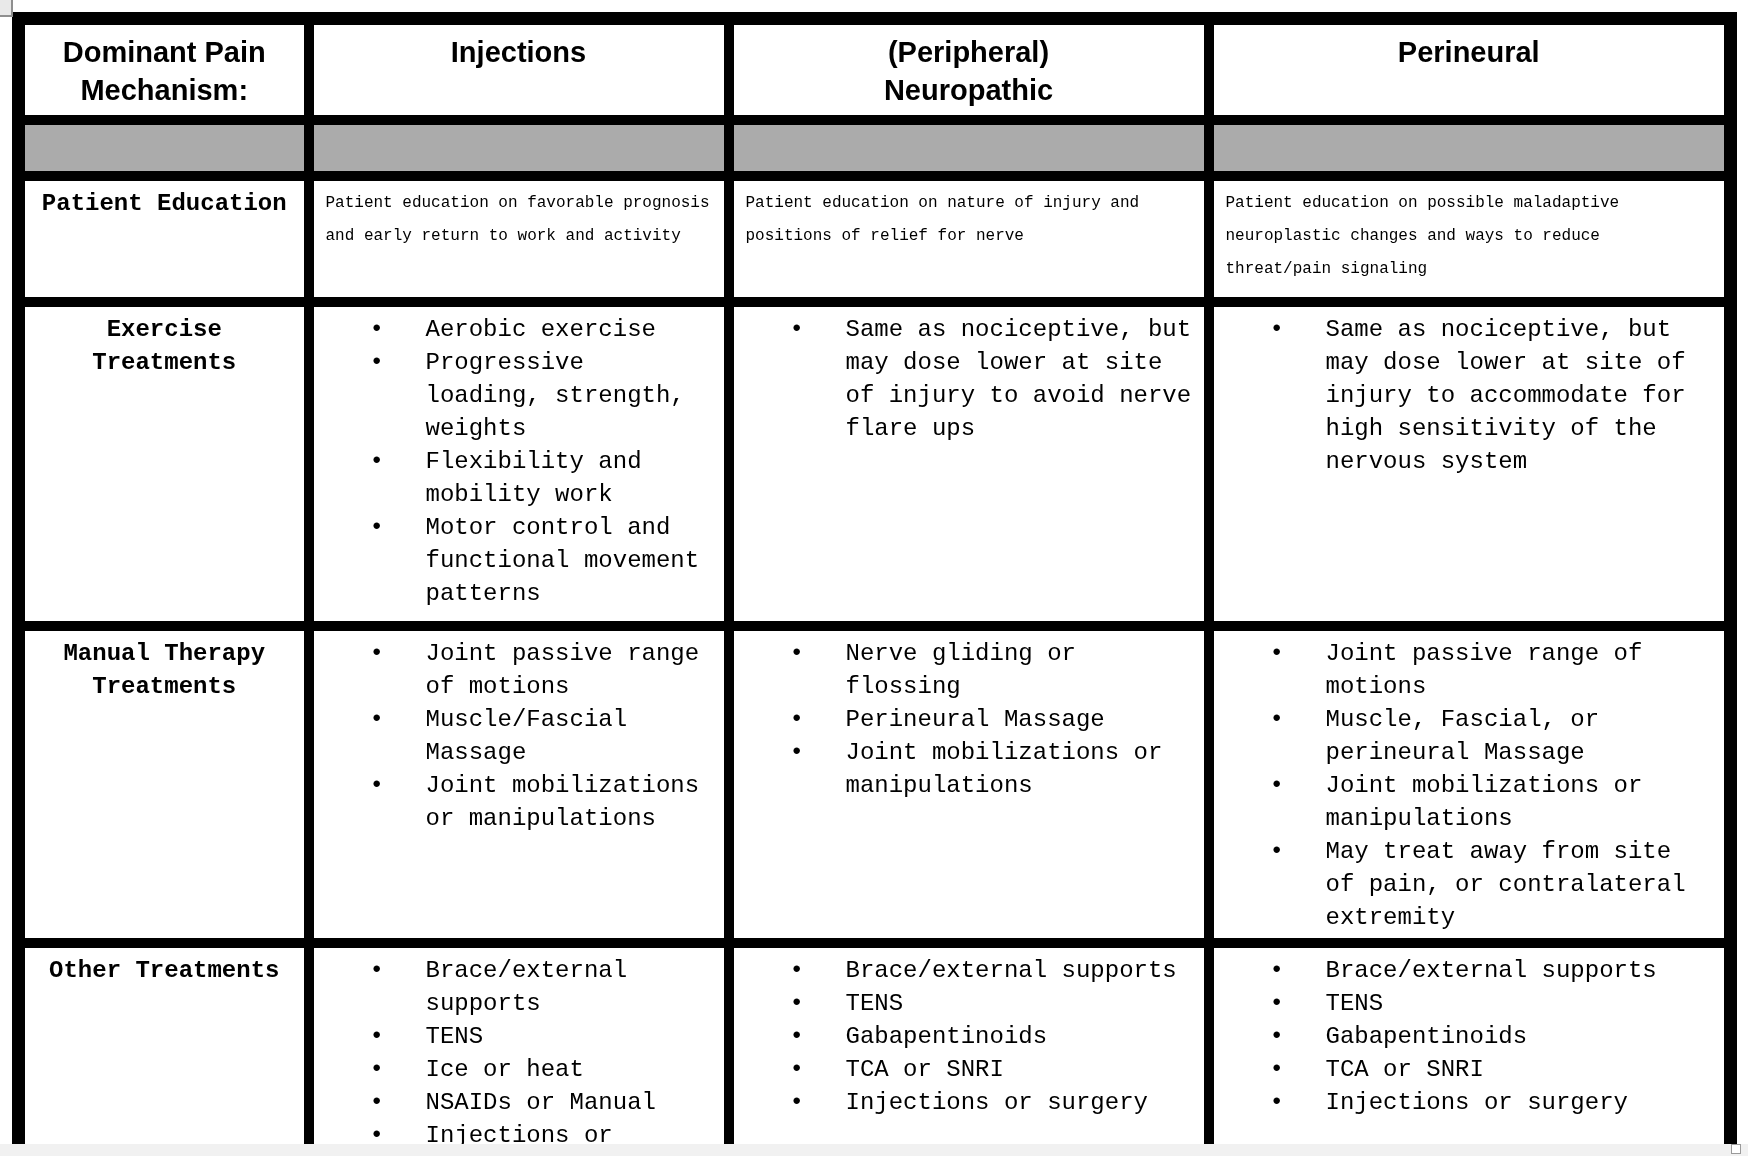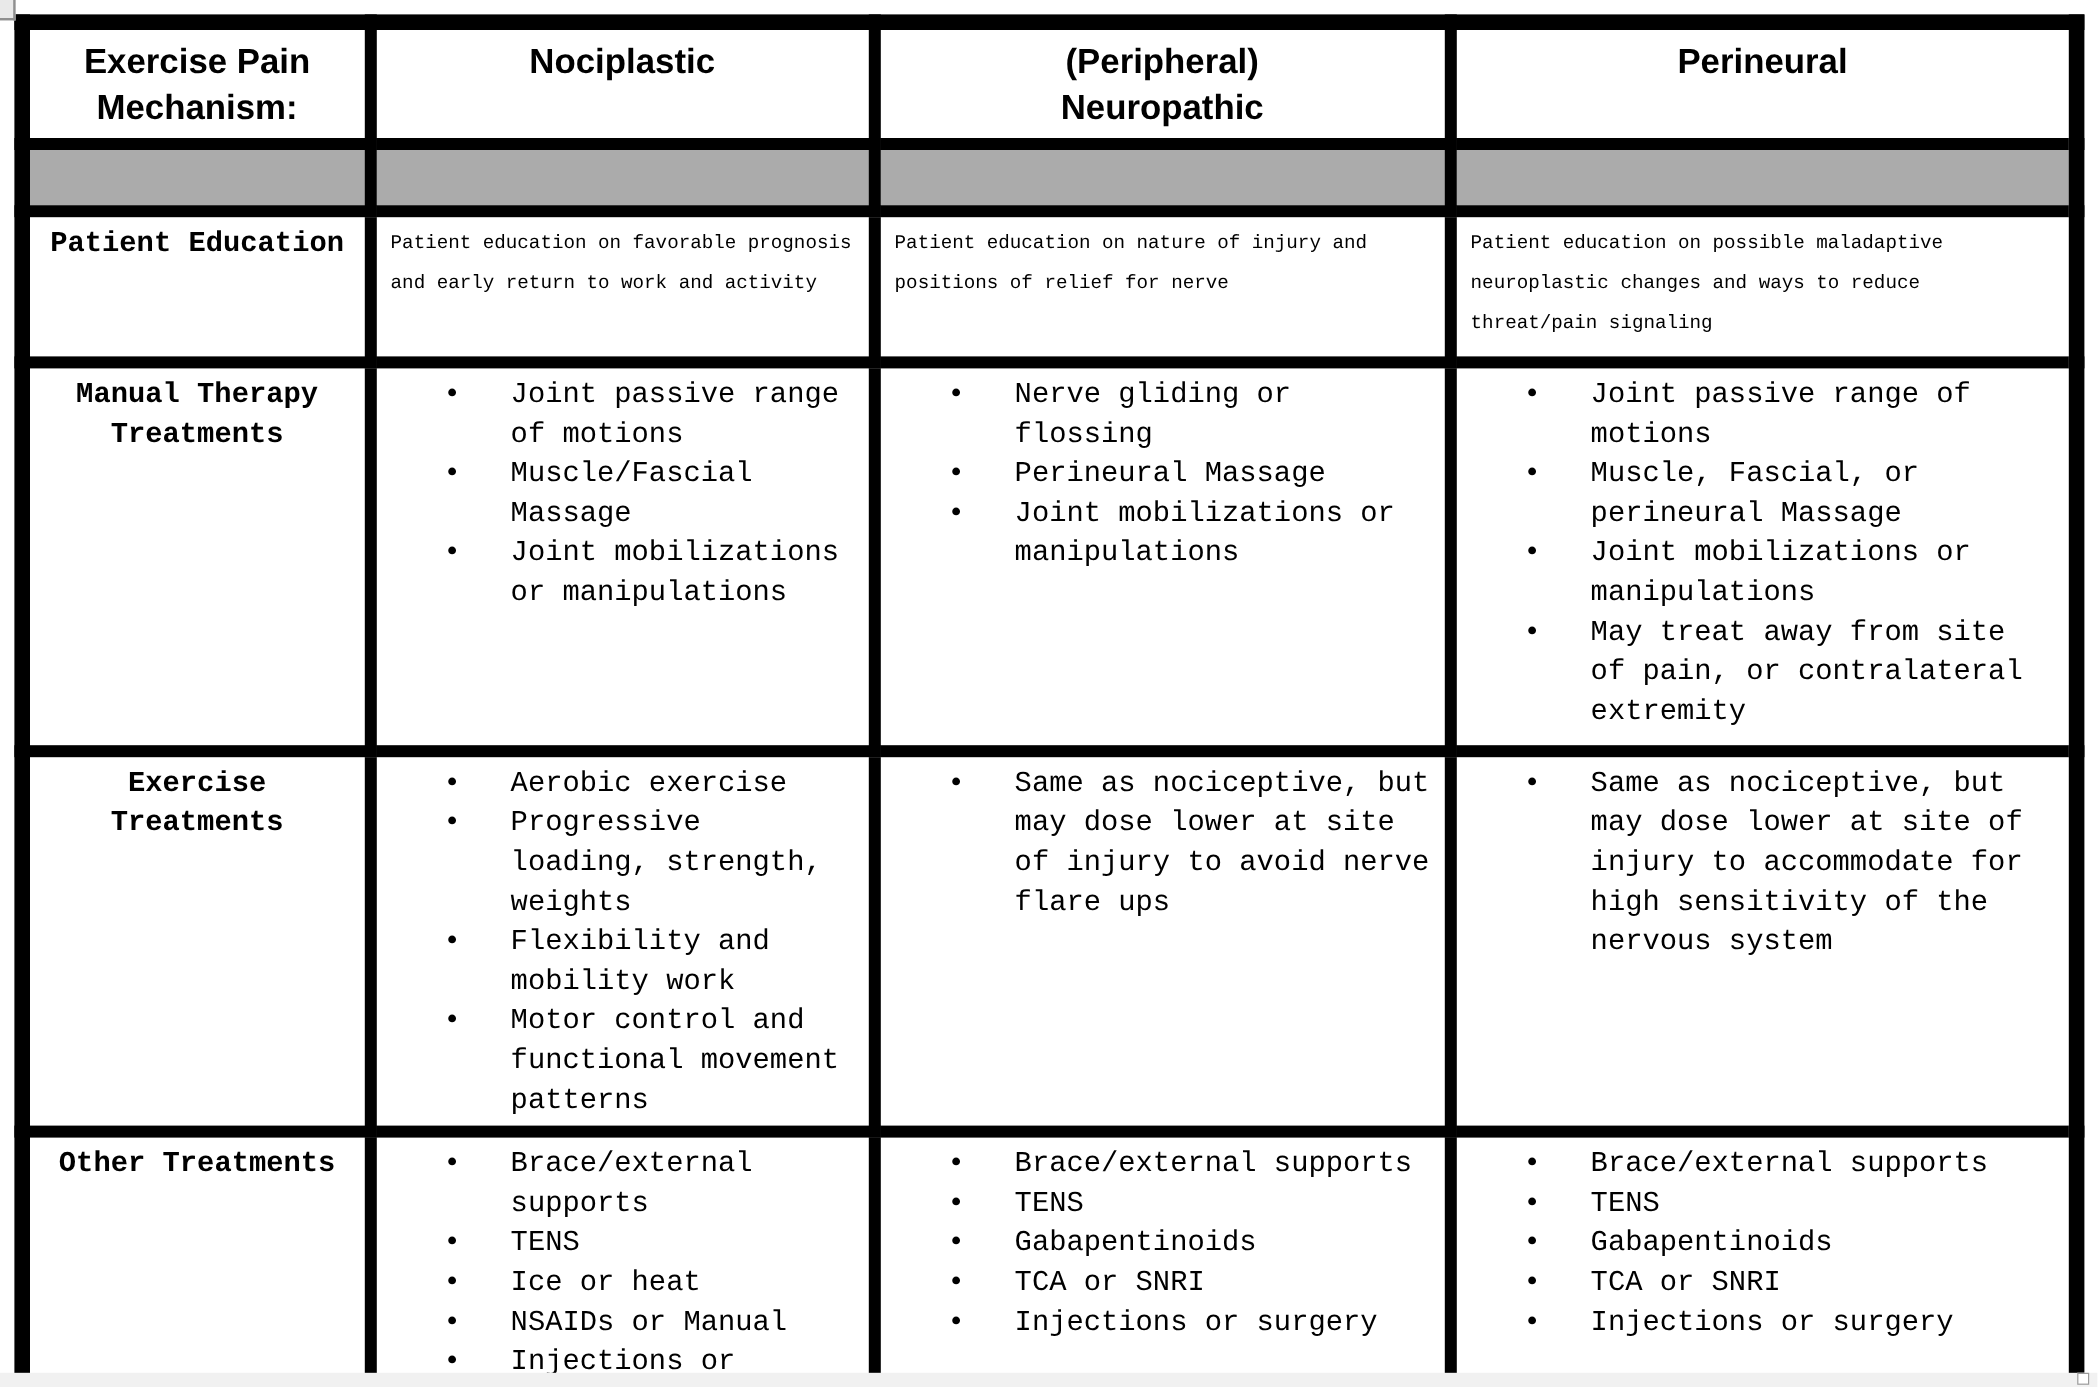--- a/index.html
+++ b/index.html
@@ -128,23 +128,23 @@
 
 <table class="pain-table">
   <colgroup>
     <col style="width:290px">
     <col style="width:420px">
     <col style="width:480px">
     <col style="width:522px">
   </colgroup>
   <thead>
     <tr class="head-row">
-      <th>Exercise Pain
+      <th>Dominant Pain
 Mechanism:</th>
-      <th>Nociplastic</th>
+      <th>Injections</th>
       <th>(Peripheral)
 Neuropathic</th>
       <th>Perineural</th>
     </tr>
     <tr class="spacer-row">
       <td></td>
       <td></td>
       <td></td>
       <td></td>
     </tr>
@@ -156,109 +156,109 @@
           <div class="cell-text">Patient education on favorable prognosis and early return to work and activity</div>
         </td>
         <td>
           <div class="cell-text">Patient education on nature of injury and positions of relief for nerve</div>
         </td>
         <td>
           <div class="cell-text">Patient education on possible maladaptive neuroplastic changes and ways to reduce threat/pain signaling</div>
         </td>
       </tr>
       <tr>
-        <td class="row-label">Manual Therapy Treatments</td>
-        <td>
-          <ul class="bullets">
-            <li>
-              <span class="bullet">•</span>
-              <span class="item-text">Joint passive range of motions</span>
-            </li>
-            <li>
-              <span class="bullet">•</span>
-              <span class="item-text">Muscle/Fascial Massage</span>
-            </li>
-            <li>
-              <span class="bullet">•</span>
-              <span class="item-text">Joint mobilizations or manipulations</span>
-            </li>
-          </ul>
-        </td>
-        <td>
-          <ul class="bullets">
-            <li>
-              <span class="bullet">•</span>
-              <span class="item-text">Nerve gliding or flossing</span>
-            </li>
-            <li>
-              <span class="bullet">•</span>
-              <span class="item-text">Perineural Massage</span>
-            </li>
-            <li>
-              <span class="bullet">•</span>
-              <span class="item-text">Joint mobilizations or manipulations</span>
-            </li>
-          </ul>
-        </td>
-        <td>
-          <ul class="bullets">
-            <li>
-              <span class="bullet">•</span>
-              <span class="item-text">Joint passive range of motions</span>
-            </li>
-            <li>
-              <span class="bullet">•</span>
-              <span class="item-text">Muscle, Fascial, or perineural Massage</span>
-            </li>
-            <li>
-              <span class="bullet">•</span>
-              <span class="item-text">Joint mobilizations or manipulations</span>
-            </li>
-            <li>
-              <span class="bullet">•</span>
-              <span class="item-text">May treat away from site of pain, or contralateral extremity</span>
+        <td class="row-label">Exercise Treatments</td>
+        <td>
+          <ul class="bullets">
+            <li>
+              <span class="bullet">•</span>
+              <span class="item-text">Aerobic exercise</span>
+            </li>
+            <li>
+              <span class="bullet">•</span>
+              <span class="item-text">Progressive loading, strength, weights</span>
+            </li>
+            <li>
+              <span class="bullet">•</span>
+              <span class="item-text">Flexibility and mobility work</span>
+            </li>
+            <li>
+              <span class="bullet">•</span>
+              <span class="item-text">Motor control and functional movement patterns</span>
+            </li>
+          </ul>
+        </td>
+        <td>
+          <ul class="bullets">
+            <li>
+              <span class="bullet">•</span>
+              <span class="item-text">Same as nociceptive, but may dose lower at site of injury to avoid nerve flare ups</span>
+            </li>
+          </ul>
+        </td>
+        <td>
+          <ul class="bullets">
+            <li>
+              <span class="bullet">•</span>
+              <span class="item-text">Same as nociceptive, but may dose lower at site of injury to accommodate for high sensitivity of the nervous system</span>
             </li>
           </ul>
         </td>
       </tr>
       <tr>
-        <td class="row-label">Exercise Treatments</td>
-        <td>
-          <ul class="bullets">
-            <li>
-              <span class="bullet">•</span>
-              <span class="item-text">Aerobic exercise</span>
-            </li>
-            <li>
-              <span class="bullet">•</span>
-              <span class="item-text">Progressive loading, strength, weights</span>
-            </li>
-            <li>
-              <span class="bullet">•</span>
-              <span class="item-text">Flexibility and mobility work</span>
-            </li>
-            <li>
-              <span class="bullet">•</span>
-              <span class="item-text">Motor control and functional movement patterns</span>
-            </li>
-          </ul>
-        </td>
-        <td>
-          <ul class="bullets">
-            <li>
-              <span class="bullet">•</span>
-              <span class="item-text">Same as nociceptive, but may dose lower at site of injury to avoid nerve flare ups</span>
-            </li>
-          </ul>
-        </td>
-        <td>
-          <ul class="bullets">
-            <li>
-              <span class="bullet">•</span>
-              <span class="item-text">Same as nociceptive, but may dose lower at site of injury to accommodate for high sensitivity of the nervous system</span>
+        <td class="row-label">Manual Therapy Treatments</td>
+        <td>
+          <ul class="bullets">
+            <li>
+              <span class="bullet">•</span>
+              <span class="item-text">Joint passive range of motions</span>
+            </li>
+            <li>
+              <span class="bullet">•</span>
+              <span class="item-text">Muscle/Fascial Massage</span>
+            </li>
+            <li>
+              <span class="bullet">•</span>
+              <span class="item-text">Joint mobilizations or manipulations</span>
+            </li>
+          </ul>
+        </td>
+        <td>
+          <ul class="bullets">
+            <li>
+              <span class="bullet">•</span>
+              <span class="item-text">Nerve gliding or flossing</span>
+            </li>
+            <li>
+              <span class="bullet">•</span>
+              <span class="item-text">Perineural Massage</span>
+            </li>
+            <li>
+              <span class="bullet">•</span>
+              <span class="item-text">Joint mobilizations or manipulations</span>
+            </li>
+          </ul>
+        </td>
+        <td>
+          <ul class="bullets">
+            <li>
+              <span class="bullet">•</span>
+              <span class="item-text">Joint passive range of motions</span>
+            </li>
+            <li>
+              <span class="bullet">•</span>
+              <span class="item-text">Muscle, Fascial, or perineural Massage</span>
+            </li>
+            <li>
+              <span class="bullet">•</span>
+              <span class="item-text">Joint mobilizations or manipulations</span>
+            </li>
+            <li>
+              <span class="bullet">•</span>
+              <span class="item-text">May treat away from site of pain, or contralateral extremity</span>
             </li>
           </ul>
         </td>
       </tr>
       <tr>
         <td class="row-label">Other Treatments</td>
         <td>
           <ul class="bullets">
             <li>
               <span class="bullet">•</span>

